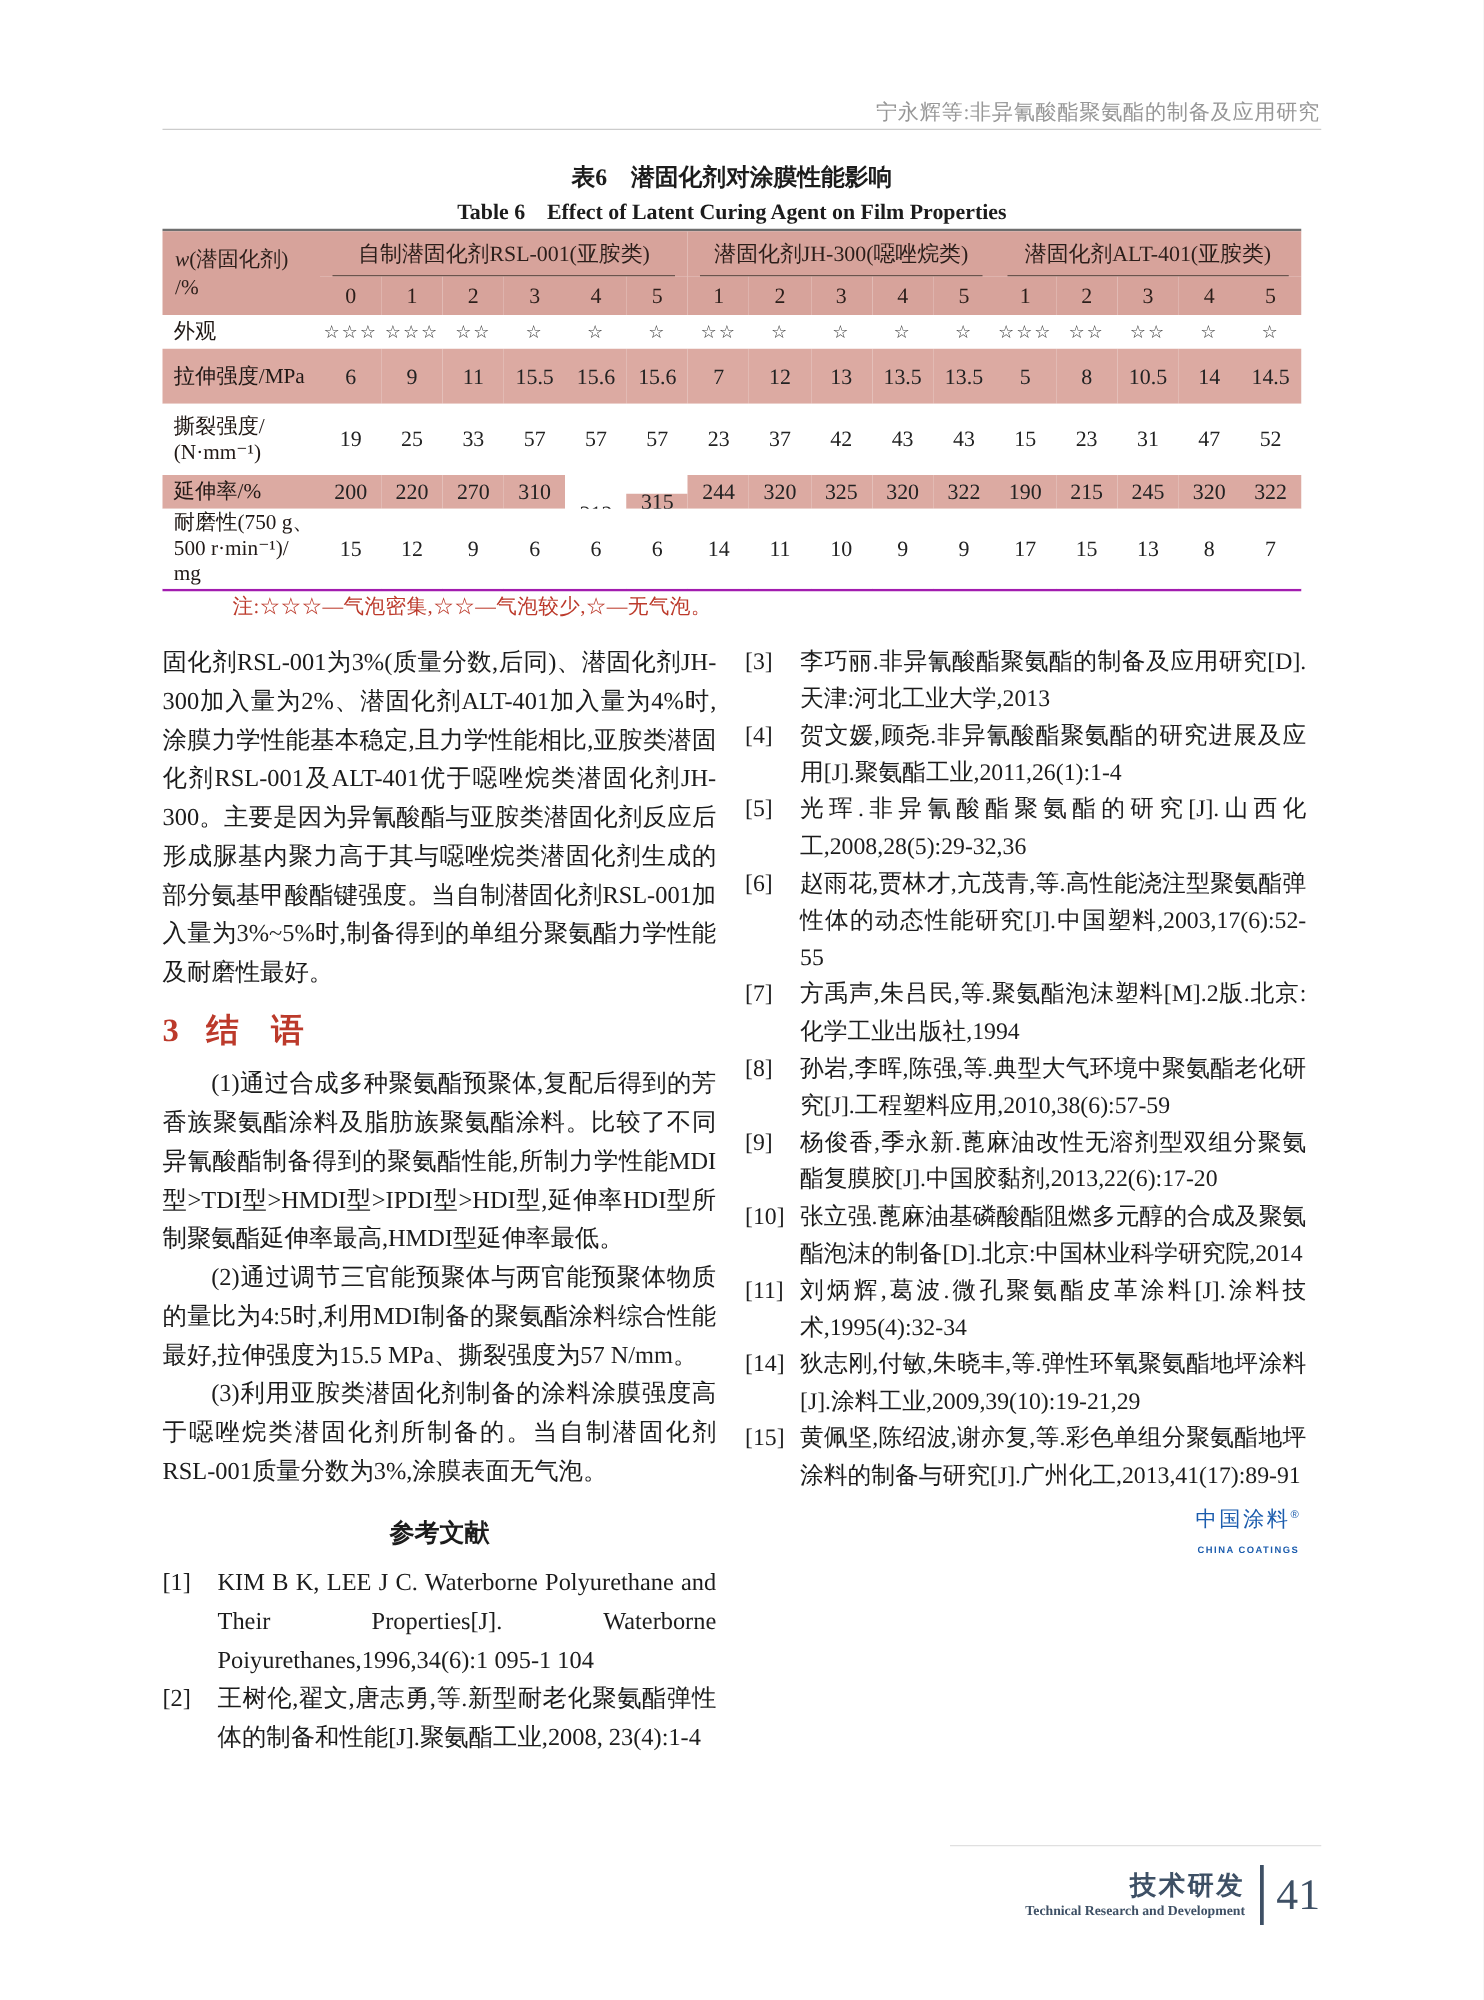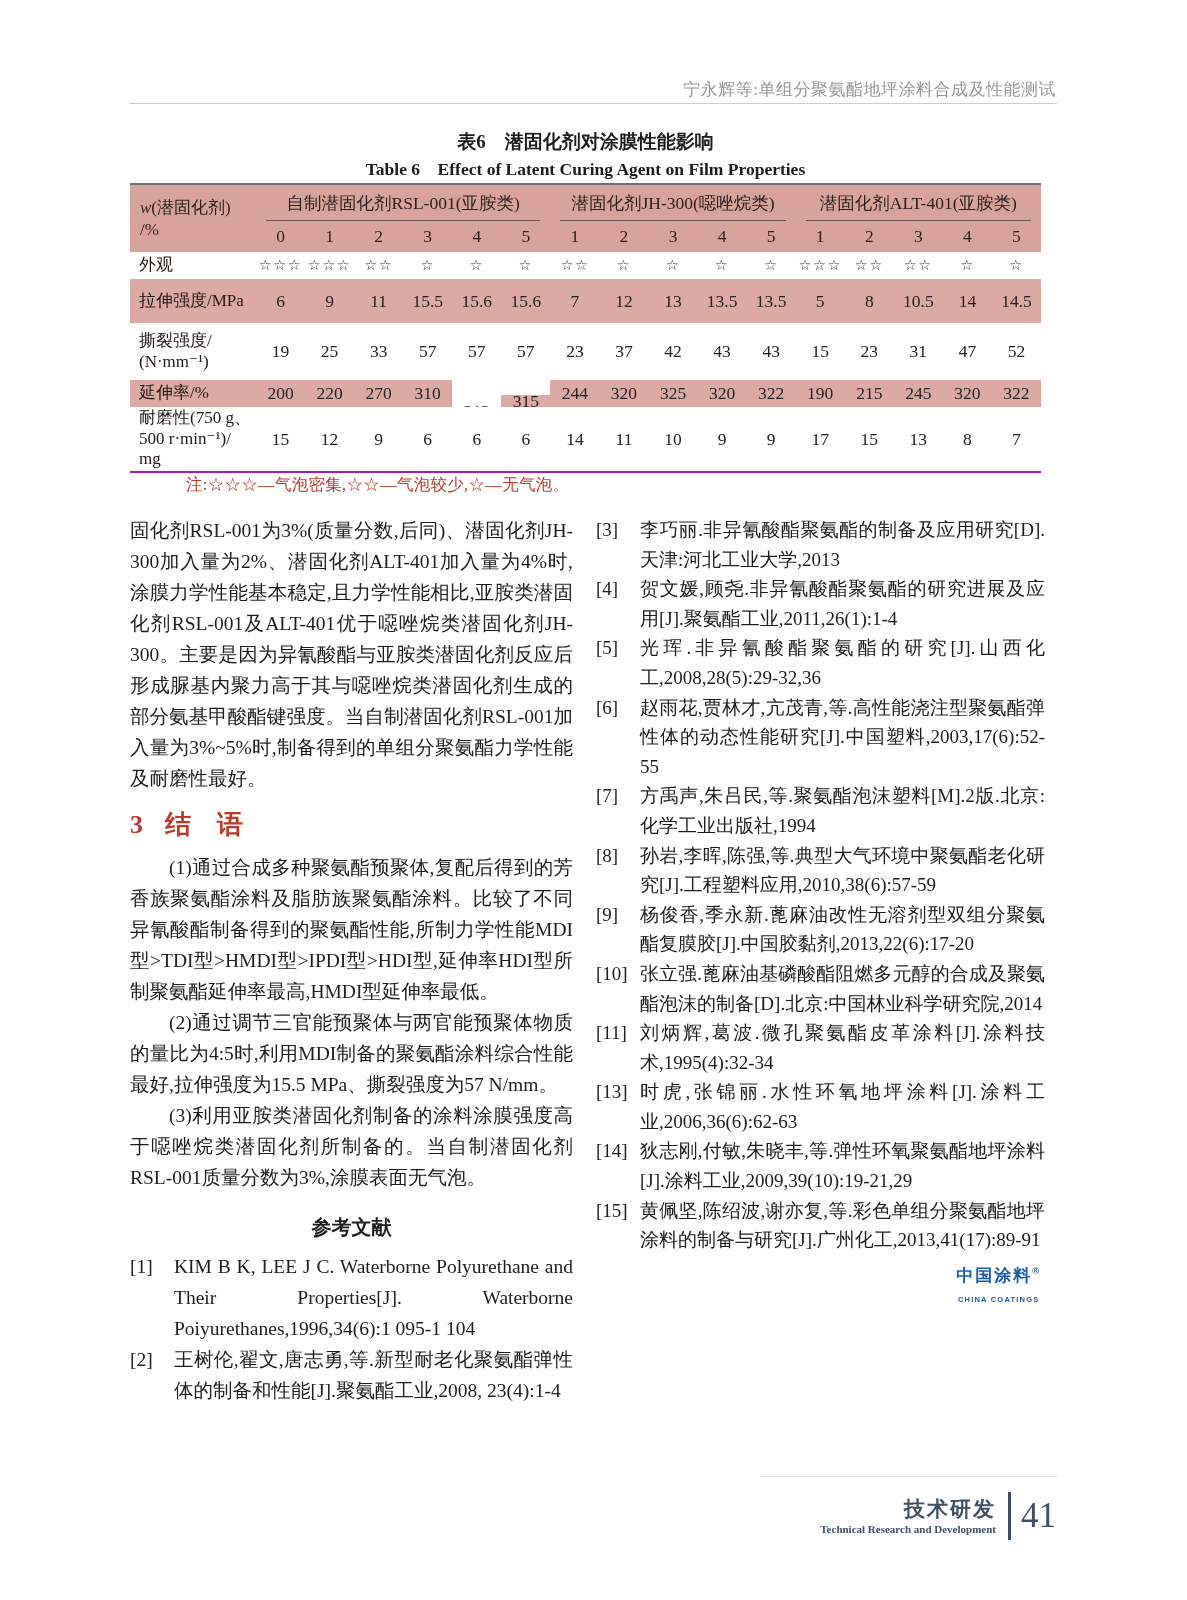--- a/index.html
+++ b/index.html
@@ -48,38 +48,38 @@
   .para{margin:0;}
   .indent{text-indent:2em;}
   .section-heading{display:flex;align-items:baseline;gap:22px;color:var(--red);font-weight:bold;font-size:26px;margin:14px 0 10px 0;line-height:1.3;text-align:left;}
   .refs-title{text-align:center;font-weight:bold;font-size:20px;margin:18px 0 8px 0;line-height:1.6;}
   .ref-item{display:flex;align-items:flex-start;}
   .ref-no{flex:0 0 44px;}
   .ref-text{flex:1;text-align:justify;}
   
   .logo-wrap{text-align:right;margin-top:10px;padding-right:4px;}
   .logo{display:inline-block;text-align:center;color:var(--blue);font-family:"Liberation Sans","DejaVu Sans",sans-serif;line-height:1.1;}
-  .logo-cn{font-size:17px;font-weight:bold;letter-spacing:2px;}
+  .logo-cn{font-size:17px;font-weight:normal;letter-spacing:2px;}
   .logo-reg{font-size:9px;vertical-align:super;}
   .logo-en{font-size:7.5px;font-weight:bold;letter-spacing:1.2px;}
   
   .footer-line{position:absolute;top:1476px;left:760px;width:297px;border-top:1px solid #e0e0e0;}
   .footer{position:absolute;top:1492px;right:131px;display:flex;align-items:center;color:var(--navy);}
   .footer-text{text-align:right;line-height:1.15;}
   .footer-cn{font-size:21px;font-weight:bold;font-family:"Liberation Sans","DejaVu Sans",sans-serif;letter-spacing:2px;}
   .footer-en{font-size:11px;font-weight:bold;margin-top:2px;}
   .footer-divider{width:3px;height:48px;background:var(--navy);margin:0 10px 0 12px;}
   .footer-page{font-size:35px;line-height:48px;}
 </style>
 </head>
 <body>
 
 <div class="page">
 
-  <div class="running-header">宁永辉等:单组分聚氨酯地坪涂料合成及性能测试</div>
+  <div class="running-header">宁永辉等:非异氰酸酯聚氨酯的制备及应用研究</div>
   <div class="header-rule"></div>
 
   <div class="tbl-title-cn">表6　潜固化剂对涂膜性能影响</div>
   <div class="tbl-title-en">Table 6　Effect of Latent Curing Agent on Film Properties</div>
 
   <div class="tbl">
       <div class="cell label-hdr hdr" style="grid-area: 1 / 1 / 3;">
         <div><span class="ital">w</span>(潜固化剂)</div>
         <div>/%</div>
       </div>
@@ -248,24 +248,20 @@
         </div>
         <div class="ref-item">
           <div class="ref-no">[10]</div>
           <div class="ref-text">张立强.蓖麻油基磷酸酯阻燃多元醇的合成及聚氨酯泡沫的制备[D].北京:中国林业科学研究院,2014</div>
         </div>
         <div class="ref-item">
           <div class="ref-no">[11]</div>
           <div class="ref-text">刘炳辉,葛波.微孔聚氨酯皮革涂料[J].涂料技术,1995(4):32-34</div>
         </div>
         <div class="ref-item">
-          <div class="ref-no">[13]</div>
-          <div class="ref-text">时虎,张锦丽.水性环氧地坪涂料[J].涂料工业,2006,36(6):62-63</div>
-        </div>
-        <div class="ref-item">
           <div class="ref-no">[14]</div>
           <div class="ref-text">狄志刚,付敏,朱晓丰,等.弹性环氧聚氨酯地坪涂料[J].涂料工业,2009,39(10):19-21,29</div>
         </div>
         <div class="ref-item">
           <div class="ref-no">[15]</div>
           <div class="ref-text">黄佩坚,陈绍波,谢亦复,等.彩色单组分聚氨酯地坪涂料的制备与研究[J].广州化工,2013,41(17):89-91</div>
         </div>
       </div>
     <div class="logo-wrap">
       <span class="logo">

